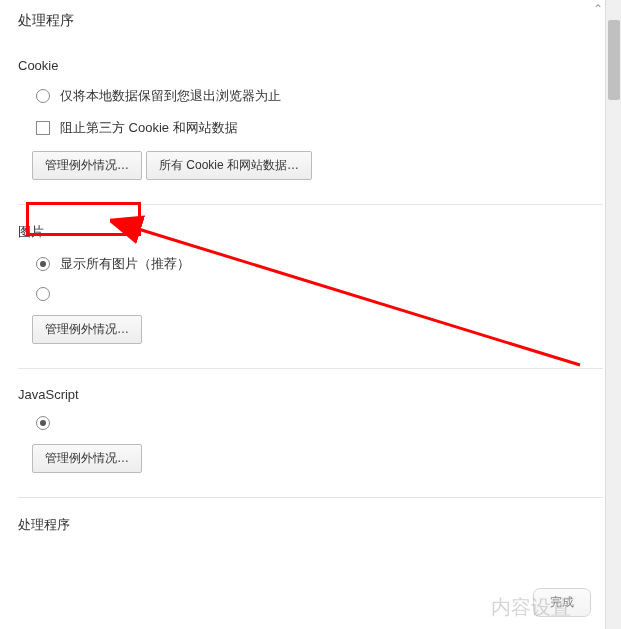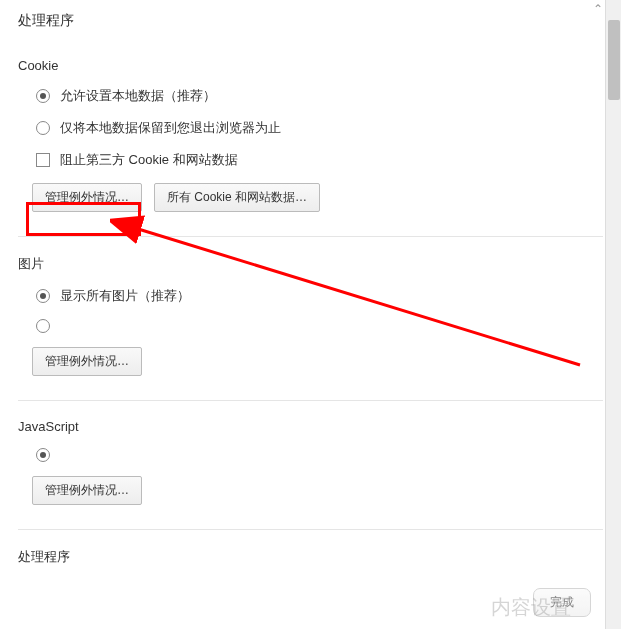--- a/index.html
+++ b/index.html
@@ -77,21 +77,21 @@
       margin-right: 10px;
       background: #fff;
       flex-shrink: 0;
       cursor: pointer;
     }
     .option-label {
       color: #333;
     }
     .button-row {
       display: flex;
-      gap: 12px;
+      gap: 4px;
       padding-left: 14px;
       margin-top: 10px;
     }
     .btn {
       background: linear-gradient(#f9f9f9, #ededed);
       border: 1px solid #bbb;
       border-radius: 2px;
       padding: 5px 12px;
       font-size: 12px;
       color: #333;
@@ -158,24 +158,20 @@
 </head>
 <body>
 
 <div class="dialog">
   <div class="dialog-title">处理程序</div>
   <span class="close-icon">⌃</span>
 
   <div class="section">
     <div class="section-title">Cookie</div>
 
-    <div class="option-row">
-      <span class="radio checked"></span>
-      <span class="option-label">允许设置本地数据（推荐）</span>
-    </div>
     <div class="option-row">
       <span class="radio"></span>
       <span class="option-label">仅将本地数据保留到您退出浏览器为止</span>
     </div>
     <div class="option-row">
       <span class="checkbox"></span>
       <span class="option-label">阻止第三方 Cookie 和网站数据</span>
     </div>
     <div class="button-row">
       <button class="btn">管理例外情况…</button>

